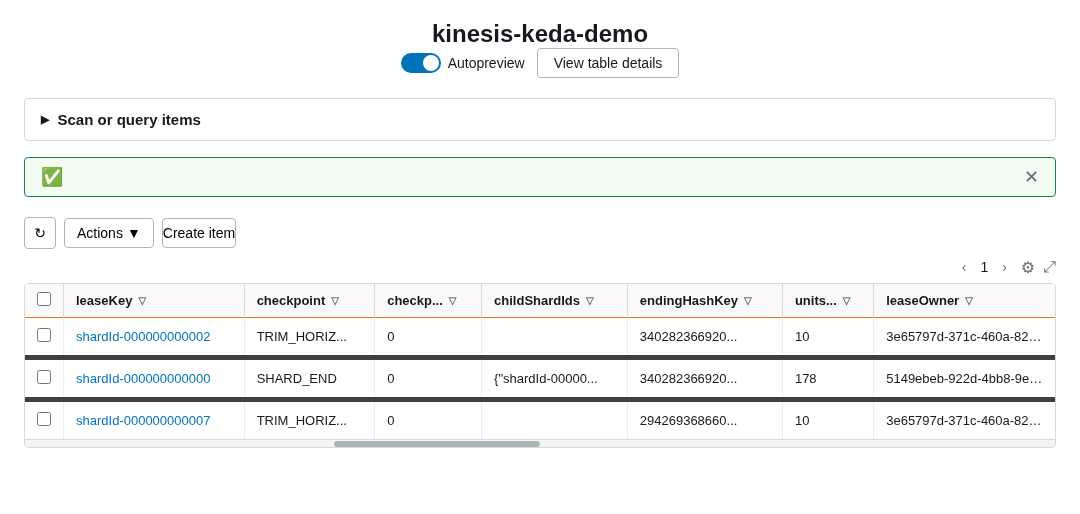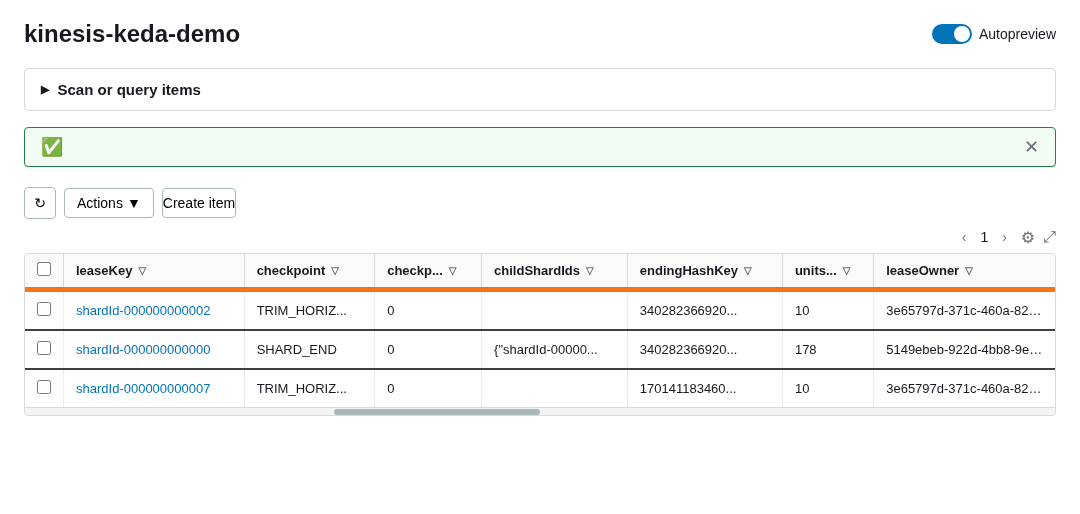--- a/index.html
+++ b/index.html
@@ -13,20 +13,21 @@
     .page-container {
       background: #fff;
       padding: 20px 24px;
       min-height: 514px;
     }
     .page-header {
       display: flex;
       align-items: center;
       justify-content: space-between;
       margin-bottom: 20px;
+      flex-direction: column;
     }
     .page-title {
       font-size: 24px;
       font-weight: 700;
       color: #16191f;
     }
     .header-controls {
       display: flex;
       align-items: center;
       gap: 12px;
@@ -222,21 +223,21 @@
       border: 1px solid #d5dbdb;
       border-radius: 4px;
     }
     table {
       width: 100%;
       border-collapse: collapse;
       font-size: 13px;
     }
     thead tr {
       background: #fafafa;
-      border-bottom: 5px solid #f97316;
+      border-bottom: 1px solid #f97316;
     }
     thead th {
       padding: 8px 12px;
       text-align: left;
       font-weight: 600;
       color: #16191f;
       border-right: 1px solid #d5dbdb;
       white-space: nowrap;
     }
     thead th:last-child {
@@ -245,21 +246,21 @@
     thead th .col-header {
       display: flex;
       align-items: center;
       gap: 6px;
     }
     .sort-icon {
       color: #687078;
       font-size: 10px;
     }
     tbody tr {
-      border-bottom: 2px solid #404040;
+      border-bottom: 5px solid #404040;
     }
     tbody tr:last-child {
       border-bottom: none;
     }
     tbody td {
       padding: 10px 12px;
       border-right: 1px solid #eaeded;
       white-space: nowrap;
       overflow: hidden;
       text-overflow: ellipsis;
@@ -302,20 +303,21 @@
 
 <div class="page-container">
 
   <div class="page-header">
     <h1 class="page-title">kinesis-keda-demo</h1>
     <div class="header-controls">
       <div class="autopreview-toggle">
         <div class="toggle-switch"></div>
         <span>Autopreview</span>
       </div>
+      <button class="btn btn-secondary">View table details</button>
     </div>
   </div>
 
   <div class="scan-section">
     <div class="scan-header">
       <span class="scan-arrow">▶</span>
       <span>Scan or query items</span>
     </div>
   </div>
 
@@ -419,21 +421,21 @@
               <td>340282366920...</td>
               <td>178</td>
               <td>5149ebeb-922d-4bb8-9ea...</td>
             </tr>
             <tr>
               <td class="checkbox-col"><input type="checkbox" style=""></td>
               <td class="link-cell">shardId-000000000007</td>
               <td>TRIM_HORIZ...</td>
               <td>0</td>
               <td></td>
-              <td>170141183460...</td>
+              <td>294269368660...</td>
               <td>10</td>
               <td>3e65797d-371c-460a-82a...</td>
             </tr>
           </tbody>
       </table>
       <div class="scrollbar-track">
         <div class="scrollbar-thumb"></div>
       </div>
     </div>
   </div>

